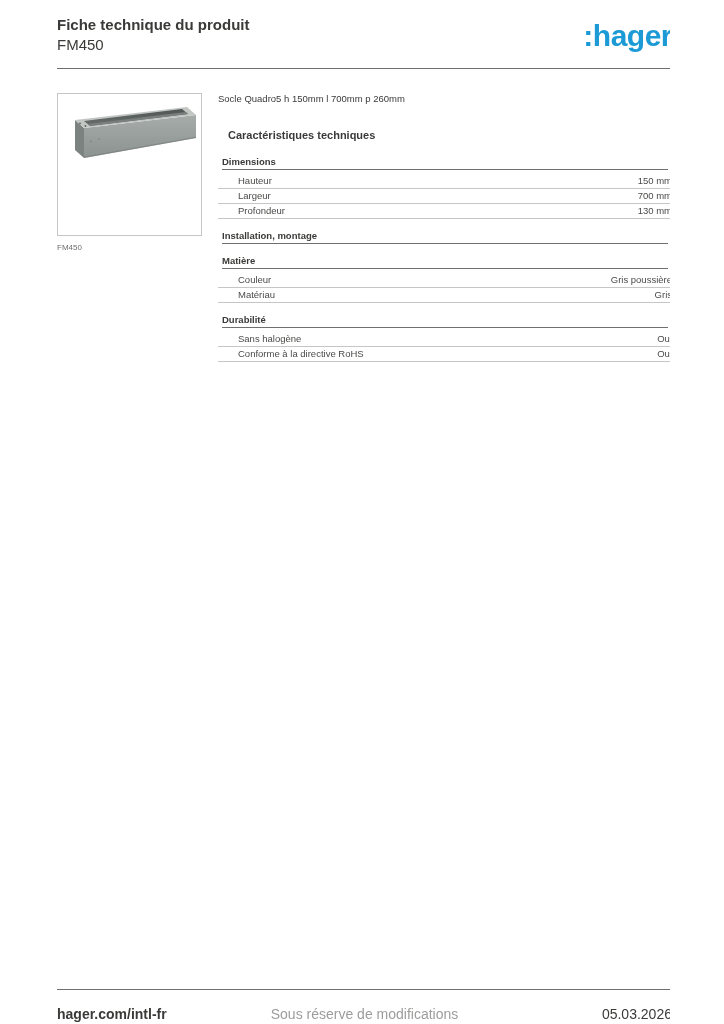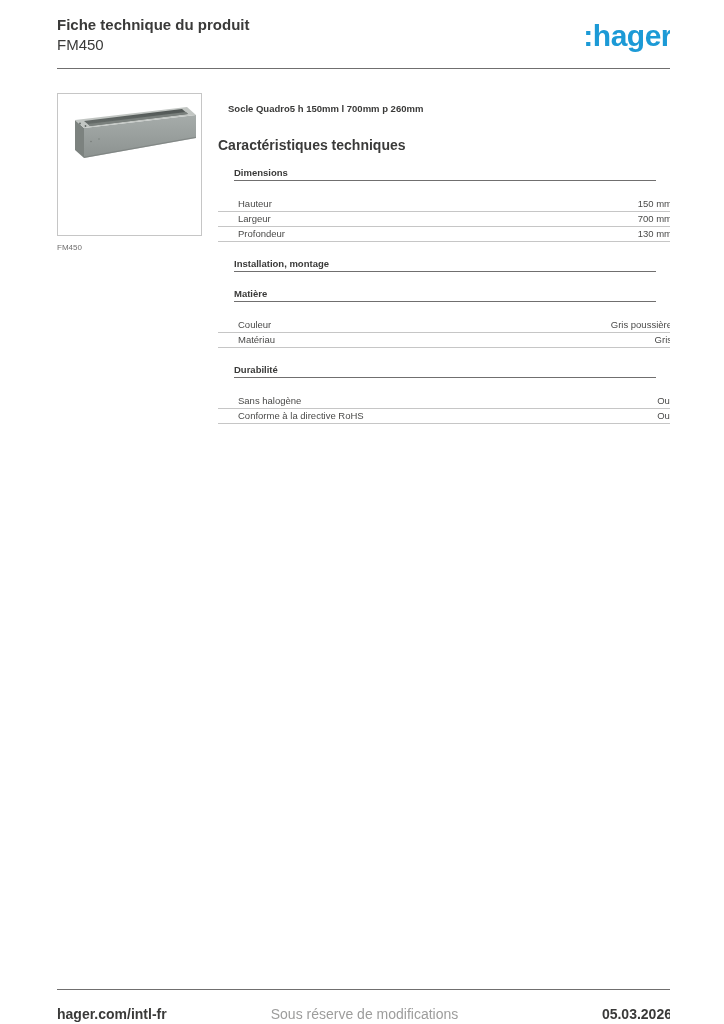--- a/index.html
+++ b/index.html
@@ -30,26 +30,26 @@
   .image-frame {
     width: 145px; height: 143px;
     border: 1px solid #c6c6c6;
     background: #ffffff;
     margin: 0;
   }
   .image-caption { margin-top: 7px; font-size: 8px; color: #706f6f; }
 
   
   .specs { position: absolute; left: 218px; top: 93px; width: 454px; }
-  .product-title { font-size: 9.5px; font-weight: bold; margin: 10px; line-height: 11px; color: #3a3a39; }
-  .char-heading { font-size: 14px; font-weight: bold; margin: 26px 0 0 0; line-height: 11px; color: #3a3a39; }
+  .product-title { font-size: 9.5px; font-weight: normal; margin: 0; line-height: 11px; color: #3a3a39; }
+  .char-heading { font-size: 11px; font-weight: bold; margin: 26px 0 0 10px; line-height: 11px; color: #3a3a39; }
   .spec-section { margin-top: 15px; }
   .spec-section + .spec-section { margin-top: 11px; }
   .spec-title {
-    font-size: 9.5px; font-weight: bold; margin: 16px;
+    font-size: 9.5px; font-weight: bold; margin: 4px;
     line-height: 11px; padding-bottom: 2px;
     border-bottom: 1px solid #706f6f;
     color: #3a3a39;
   }
   .spec-row {
     display: flex; justify-content: space-between;
     font-size: 9.5px; line-height: 10px; color: #4a4a49;
     padding: 2px 0 2px 0;
     border-bottom: 1px solid #c6c6c6;
   }
@@ -59,21 +59,21 @@
   
   .footer {
     position: absolute; left: 57px; top: 989px; width: 615px;
     border-top: 1px solid #706f6f;
     padding-top: 16px;
     display: flex; align-items: baseline;
     font-size: 14px;
   }
   .footer-left  { flex: 1; font-weight: bold; color: #3a3a39; text-align: left; text-decoration: none; }
   .footer-center{ flex: 1.4; color: #9d9d9c; text-align: center; }
-  .footer-right { flex: 1; font-weight: bold; color: #3a3a39; text-align: right; }
+  .footer-right { flex: 1; font-weight: normal; color: #3a3a39; text-align: right; }
 </style>
 </head>
 <body>
 
 <div class="page">
 
   <div class="header">
     <div>
       <h1 class="header-title">Fiche technique du produit</h1>
       <div class="header-subtitle">FM450</div>

